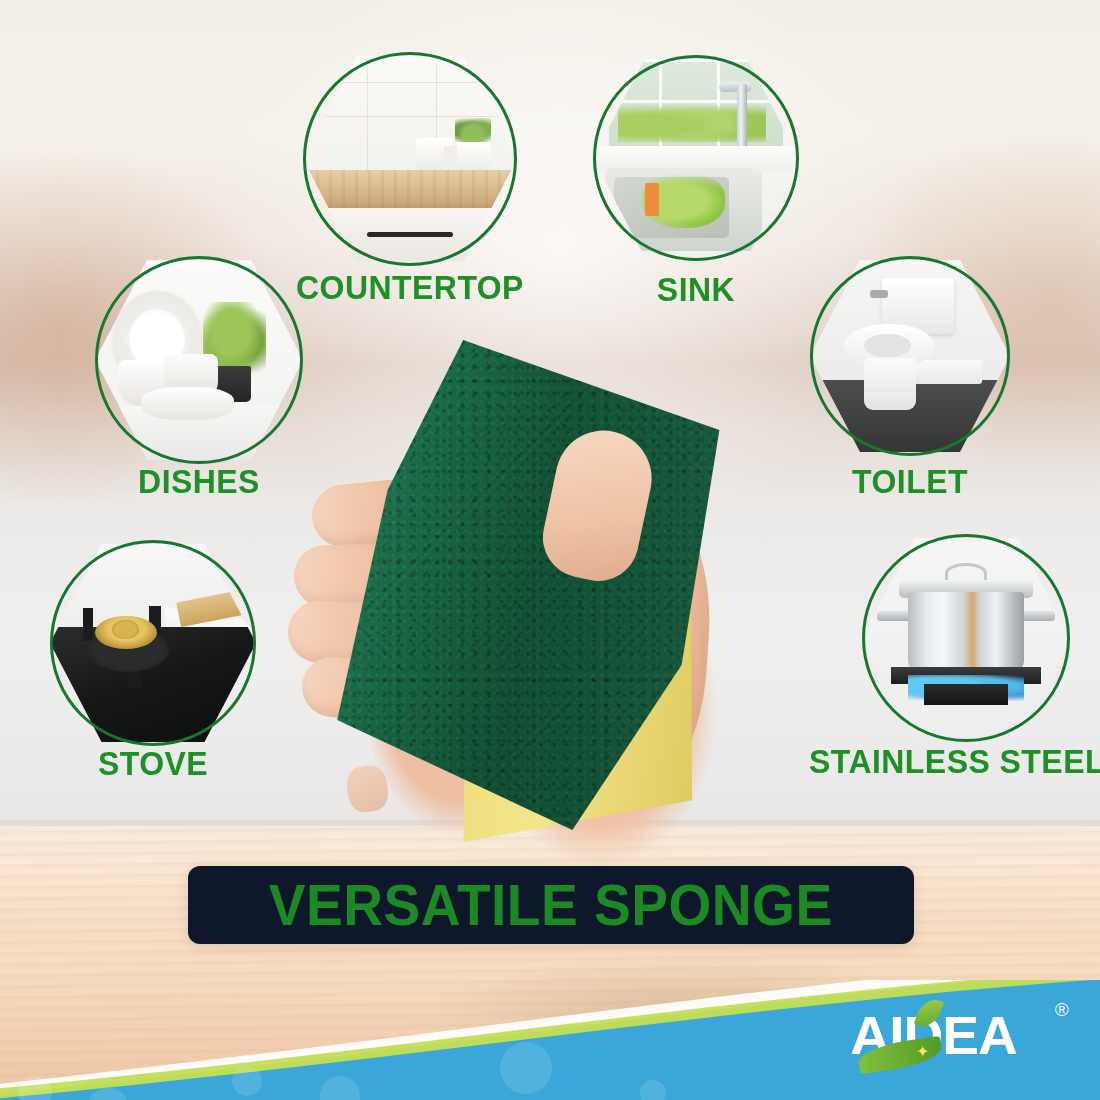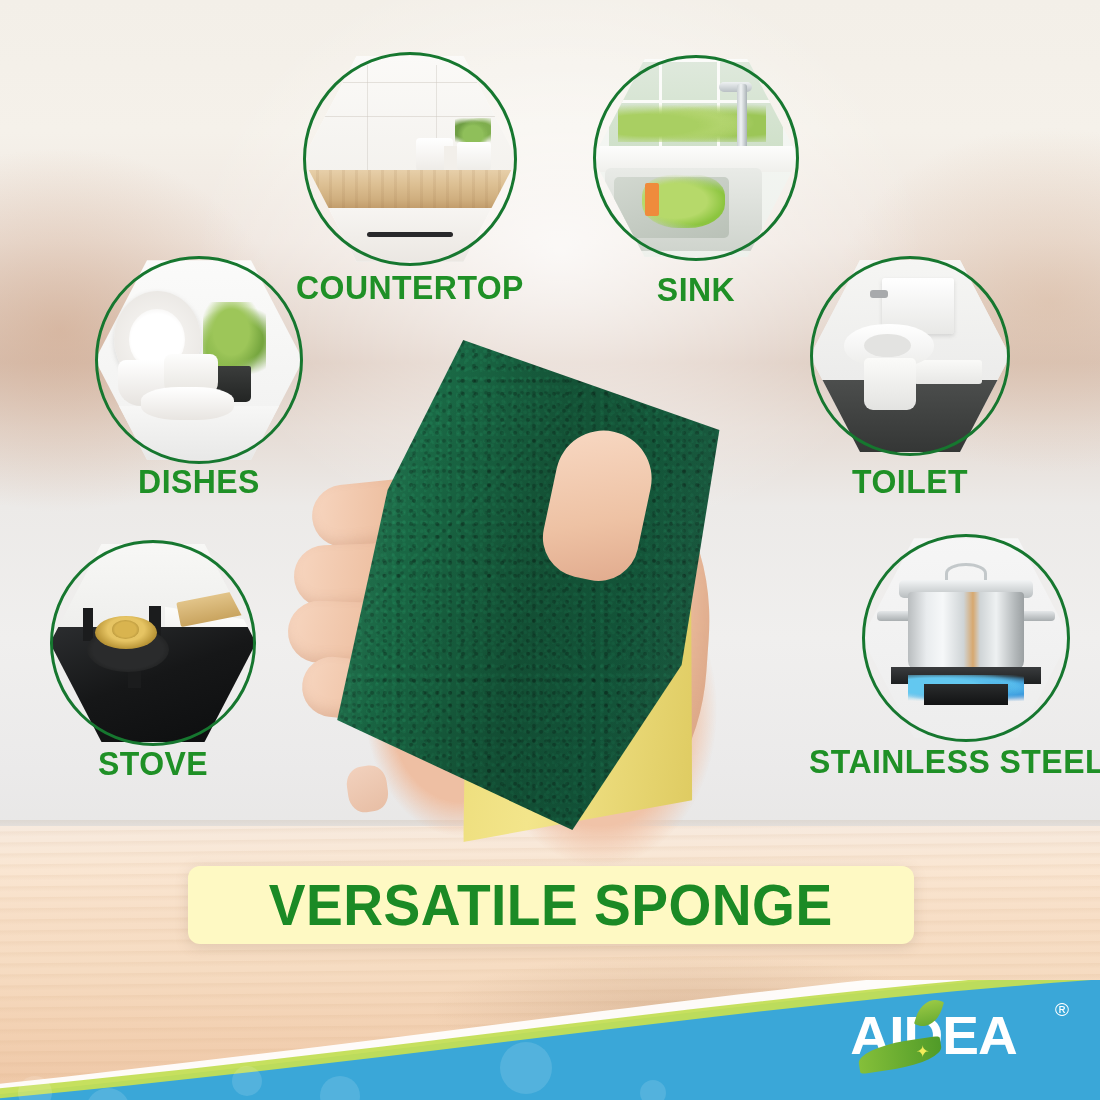--- a/index.html
+++ b/index.html
@@ -278,21 +278,21 @@
   }
   .sponge-fold{
     position:absolute;left:0;top:0;width:100%;height:100%;
     background:linear-gradient(102deg, rgba(255,255,255,.12) 0%, rgba(255,255,255,0) 26%,
       rgba(0,0,0,.16) 52%, rgba(0,0,0,.05) 70%, rgba(255,255,255,.07) 100%);
   }
 
   
   #headline-plate{
     position:absolute;left:188px;top:866px;width:726px;height:78px;
-    background:#fef9c3;border-radius:12px;
+    background:#0f172a;border-radius:12px;
     box-shadow:0 3px 14px rgba(120,100,80,.18);
     display:flex;align-items:center;justify-content:center;
   }
   #headline-text{
     color:#1b8a25;font-weight:bold;font-size:58px;letter-spacing:.5px;
     transform:scaleX(.95);white-space:nowrap;line-height:1;
   }
 
   
   #swoosh{position:absolute;left:0;top:980px;width:1100px;height:120px;overflow:hidden;}

